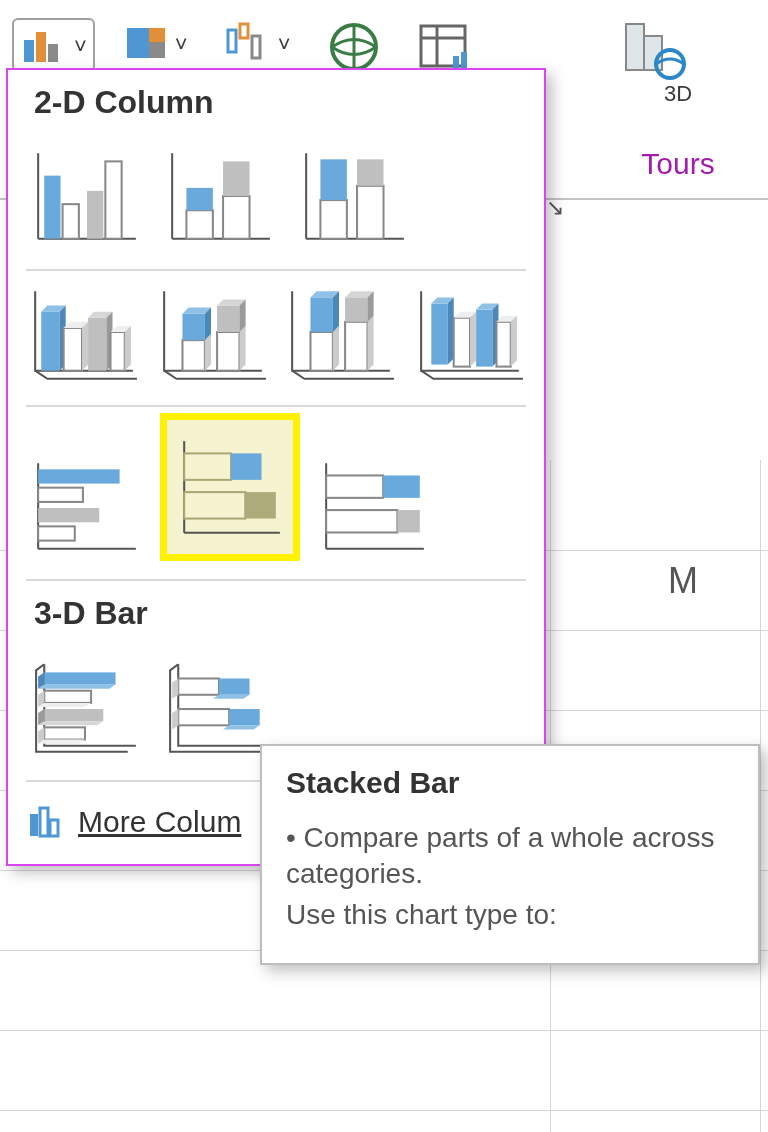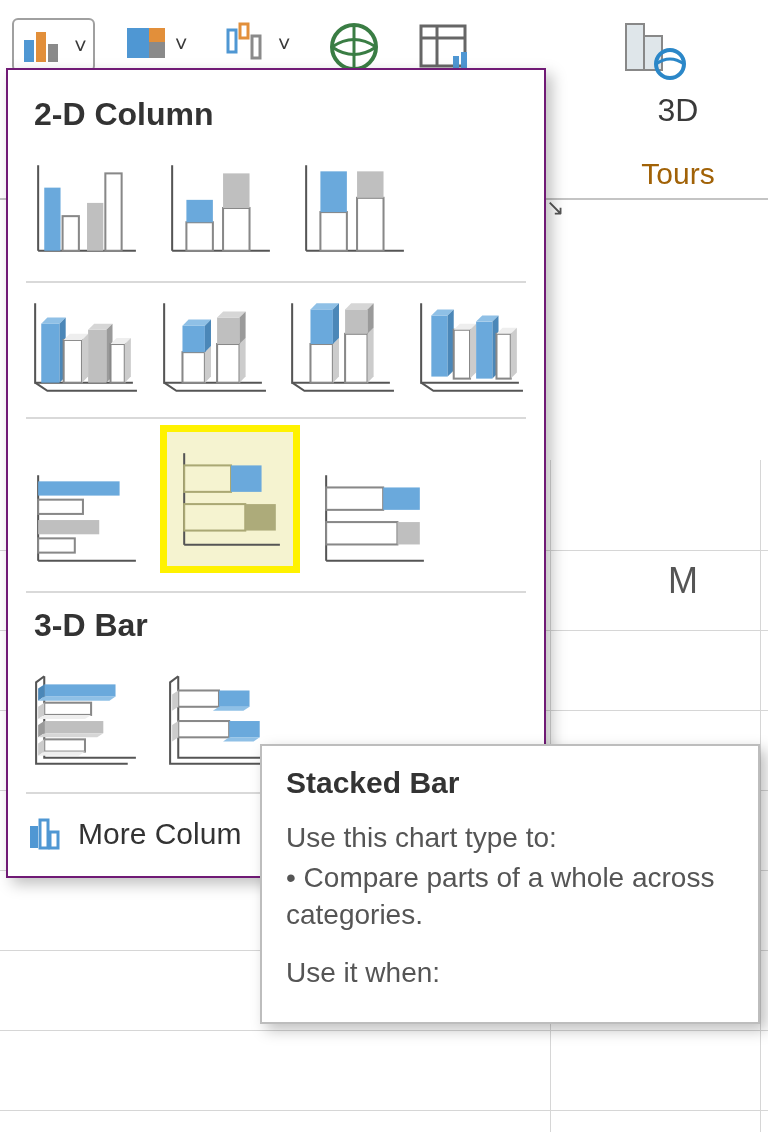--- a/index.html
+++ b/index.html
@@ -35,37 +35,37 @@
     border-radius: 6px;
   }
   .rbtn.active { border:2px solid #a0a0a0; background:#fff; }
   .chev { font-size:22px; color:#3a3a3a; line-height:1; position:relative; top:2px;}
   svg { display:block; }
 
   .ribbon-right {
     position:absolute; top:20px; right:30px; width:120px;
     text-align:center;
   }
-  .ribbon-right .lbl { font-size:32px; color:#3a3a3a; margin-top:12px;}
-  .ribbon-right .sect { font-size:30px; color:#a16207; margin-top:28px;}
+  .ribbon-right .lbl { font-size:22px; color:#3a3a3a; margin-top:1px;}
+  .ribbon-right .sect { font-size:30px; color:#a21caf; margin-top:40px;}
 
   .dlg-launcher {
     position:absolute; top:195px; left:546px;
     font-size:22px; color:#555;
   }
 
   
   .panel {
     position:absolute;
     top:68px; left:6px;
     width: 540px;
     background:#fff;
-    border:2px solid #701a75;
+    border:2px solid #d946ef;
     box-shadow: 6px 6px 14px rgba(0,0,0,.25);
-    padding: 12px 18px 24px 18px;
+    padding: 0 18px 24px 18px;
   }
   .panel h3 {
     font-size:32px; font-weight:600; margin:14px 0 14px 8px; color:#333;
   }
   .row {
     display:flex; gap:14px; align-items:flex-end;
     padding: 6px 0 18px 0;
     border-bottom: 2px solid #d9d9d9;
   }
   .row.noborder { border-bottom:none; }
@@ -79,21 +79,21 @@
     border:7px solid #fff200;
     width:140px; height:148px;
   }
   .chartbtn.sel svg { width:112px; height:112px;}
 
   .more {
     display:flex; align-items:center; gap:12px;
     padding-top:22px;
     font-size:30px; color:#333;
   }
-  .more span { }
+  .more span { text-decoration: underline; }
 
   
   .tooltip {
     position:absolute;
     top:744px; left:260px;
     width:500px;
     background:#fff;
     border:2px solid #bdbdbd;
     box-shadow: 6px 6px 14px rgba(0,0,0,.25);
     padding: 20px 24px 26px 24px;
@@ -420,16 +420,15 @@
       <rect x="4" y="10" width="8" height="22" fill="#4f97d3"></rect>
       <rect x="14" y="4" width="8" height="28" fill="none" stroke="#4f97d3" stroke-width="3"></rect>
       <rect x="24" y="16" width="8" height="16" fill="none" stroke="#4f97d3" stroke-width="3"></rect>
     </svg>
     <span>More Colum</span>
   </div>
 </div>
 
 <div class="tooltip">
   <h4>Stacked Bar</h4>
+  <p>• Compare parts of a whole across categories.</p>
   <p>Use this chart type to:</p>
-  <p>• Compare parts of a whole across categories.</p>
-  <p style="margin-top:22px">Use it when:</p>
 </div>
 
 </body></html>

